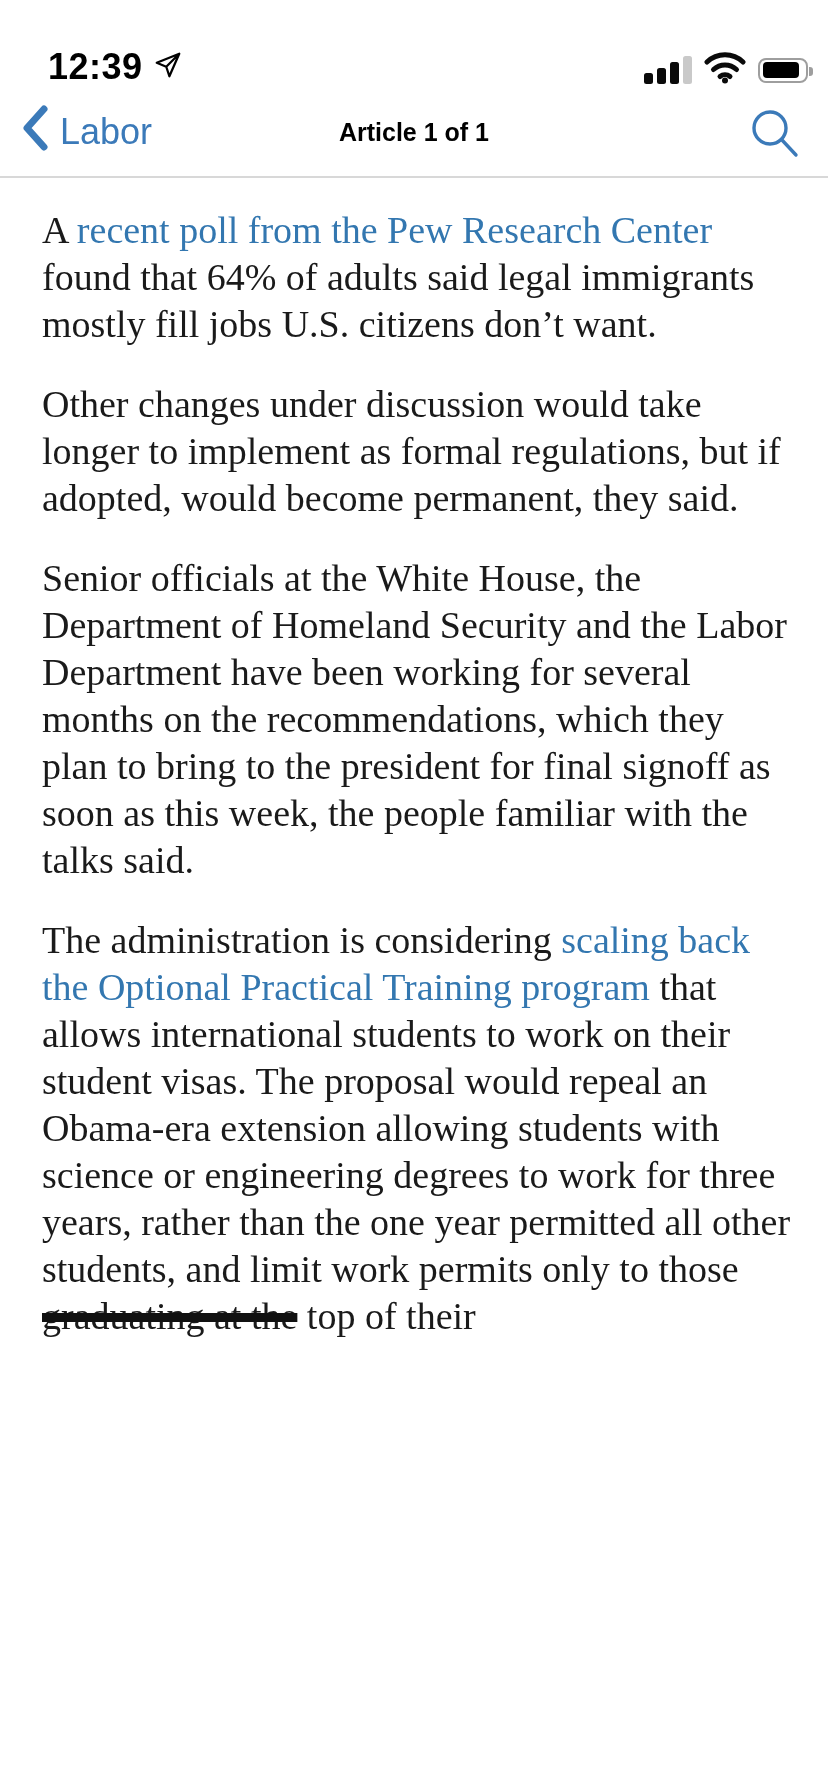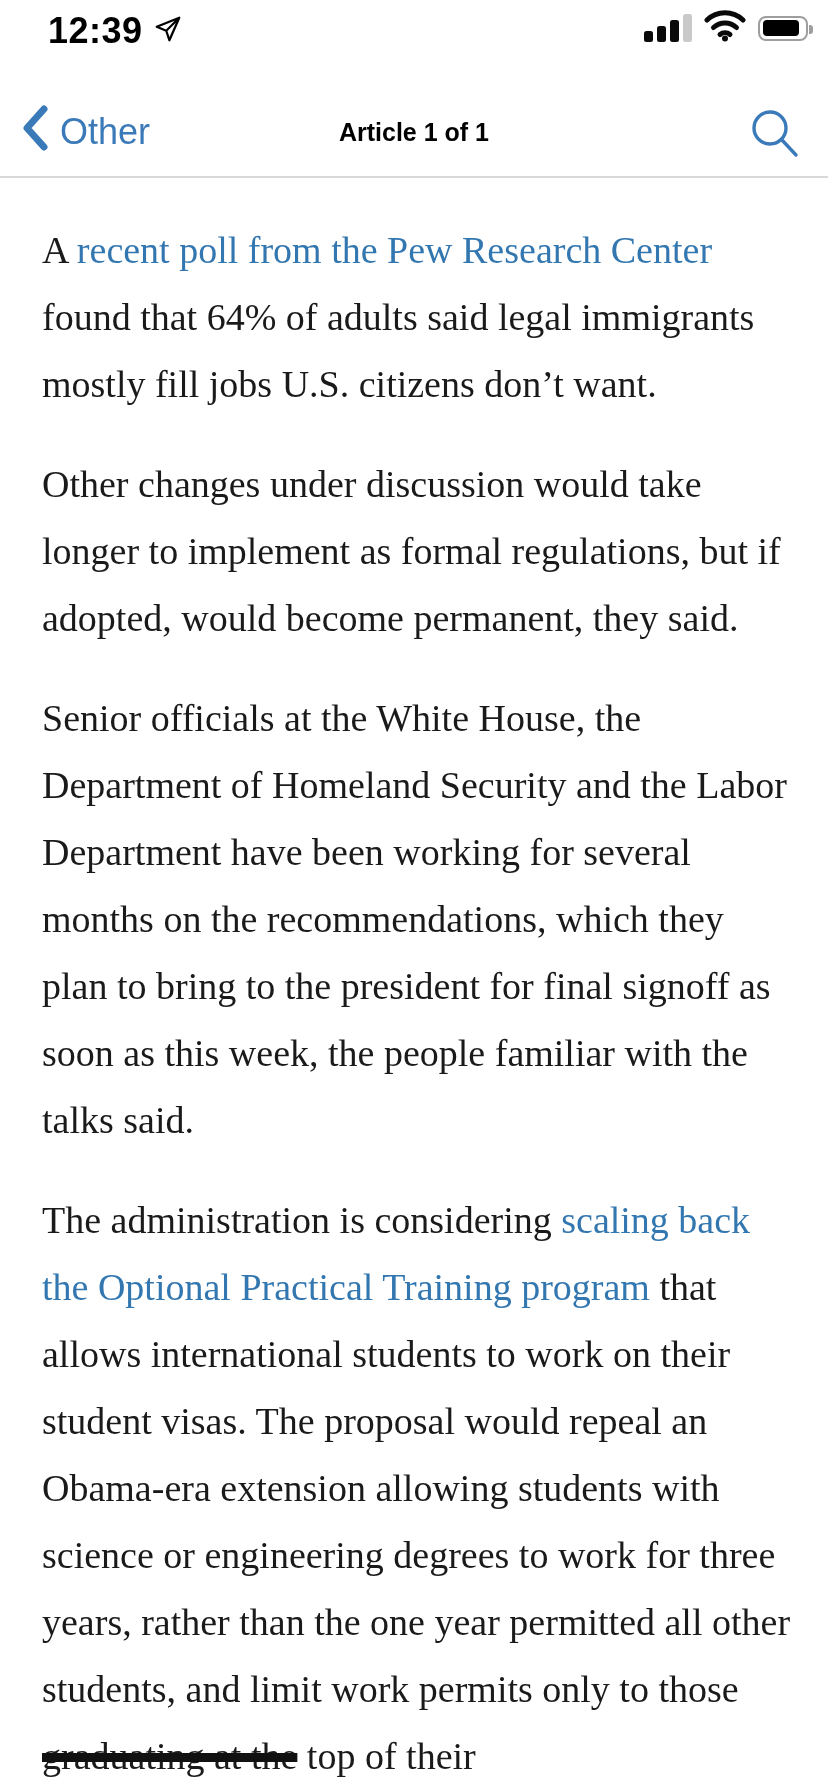--- a/index.html
+++ b/index.html
@@ -1,20 +1,20 @@
 <!DOCTYPE html>
 <html style="--nav-blue: #3b7ab9; --link-blue: #3377b0; --text: #1a1a1a; --divider: #d8d8d8; --background: #ffffff; --strike: #111111;"><head>
 <meta charset="utf-8">
 <style>
   html,body{margin:0;padding:0;background:#fff;}
   .screen{position:relative;width:828px;height:1792px;background:var(--background,#fff);
     overflow:hidden;font-family:"Liberation Sans",sans-serif;}
 
   
-  .status-bar{height:88px;display:flex;justify-content:space-between;align-items:flex-start;
+  .status-bar{height:88px;display:flex;justify-content:space-between;align-items:flex-end;
     padding:10px 20px 0 48px;box-sizing:border-box;}
   .status-left{display:flex;align-items:center;gap:10px;}
   .time{font-size:36px;font-weight:700;color:#000;letter-spacing:.5px;}
   .status-right{display:flex;align-items:center;gap:12px;}
   .signal{display:flex;align-items:flex-end;gap:4px;height:28px;}
   .signal .bar{width:9px;border-radius:2.5px;background:#0a0a0a;}
   .signal .b1{height:11px}.signal .b2{height:16px}.signal .b3{height:22px}
   .signal .b4{height:28px;background:#c9c9c9;}
   .battery{position:relative;width:50px;height:25px;border:2.5px solid rgba(0,0,0,.38);
     border-radius:8px;box-sizing:border-box;}
@@ -25,22 +25,22 @@
 
   
   .nav-bar{position:relative;height:88px;border-bottom:2px solid var(--divider,#d8d8d8);}
   .back-button{position:absolute;left:22px;top:0;height:88px;display:flex;align-items:center;
     gap:12px;color:var(--nav-blue,#3b7ab9);font-size:36px;cursor:pointer;}
   .nav-title{position:absolute;left:0;right:0;top:0;height:88px;display:flex;
     align-items:center;justify-content:center;font-size:25px;font-weight:700;color:#000;}
   .search-button{position:absolute;right:22px;top:16px;width:60px;height:62px;cursor:pointer;}
 
   
-  .article{padding:39px 34px 0 42px;font-family:"Liberation Serif","DejaVu Serif",serif;
-    font-size:38px;line-height:67px;color:var(--text,#1a1a1a);}
+  .article{padding:29px 34px 0 42px;font-family:"Liberation Serif","DejaVu Serif",serif;
+    font-size:38px;line-height:47px;color:var(--text,#1a1a1a);}
   .article p{margin:0 0 33px 0;}
   .link{color:var(--link-blue,#3377b0);cursor:pointer;}
   .strike{text-decoration:line-through;text-decoration-thickness:9px;
     text-decoration-color:var(--strike,#111);}
 </style>
 </head>
 <body>
 
 <div class="screen">
 
@@ -75,21 +75,21 @@
     </div>
   </div>
 
   <div class="nav-bar">
     <div class="back-button">
       <span>
         <svg width="26" height="46" viewBox="0 0 26 46" fill="none" stroke="var(--nav-blue,#3b7ab9)" stroke-width="7" stroke-linecap="round" stroke-linejoin="round">
           <path d="M22 4 L5 23 L22 42"></path>
         </svg>
       </span>
-      <span>Other</span>
+      <span>Labor</span>
     </div>
     <div class="nav-title">Article 1 of 1</div>
     <div class="search-button">
       <span>
         <svg width="60" height="62" viewBox="0 0 60 62" fill="none" stroke="var(--nav-blue,#3b7ab9)" stroke-width="3.4" stroke-linecap="round">
           <circle cx="24" cy="24" r="16"></circle>
           <line x1="36" y1="36" x2="50" y2="51"></line>
         </svg>
       </span>
     </div>

